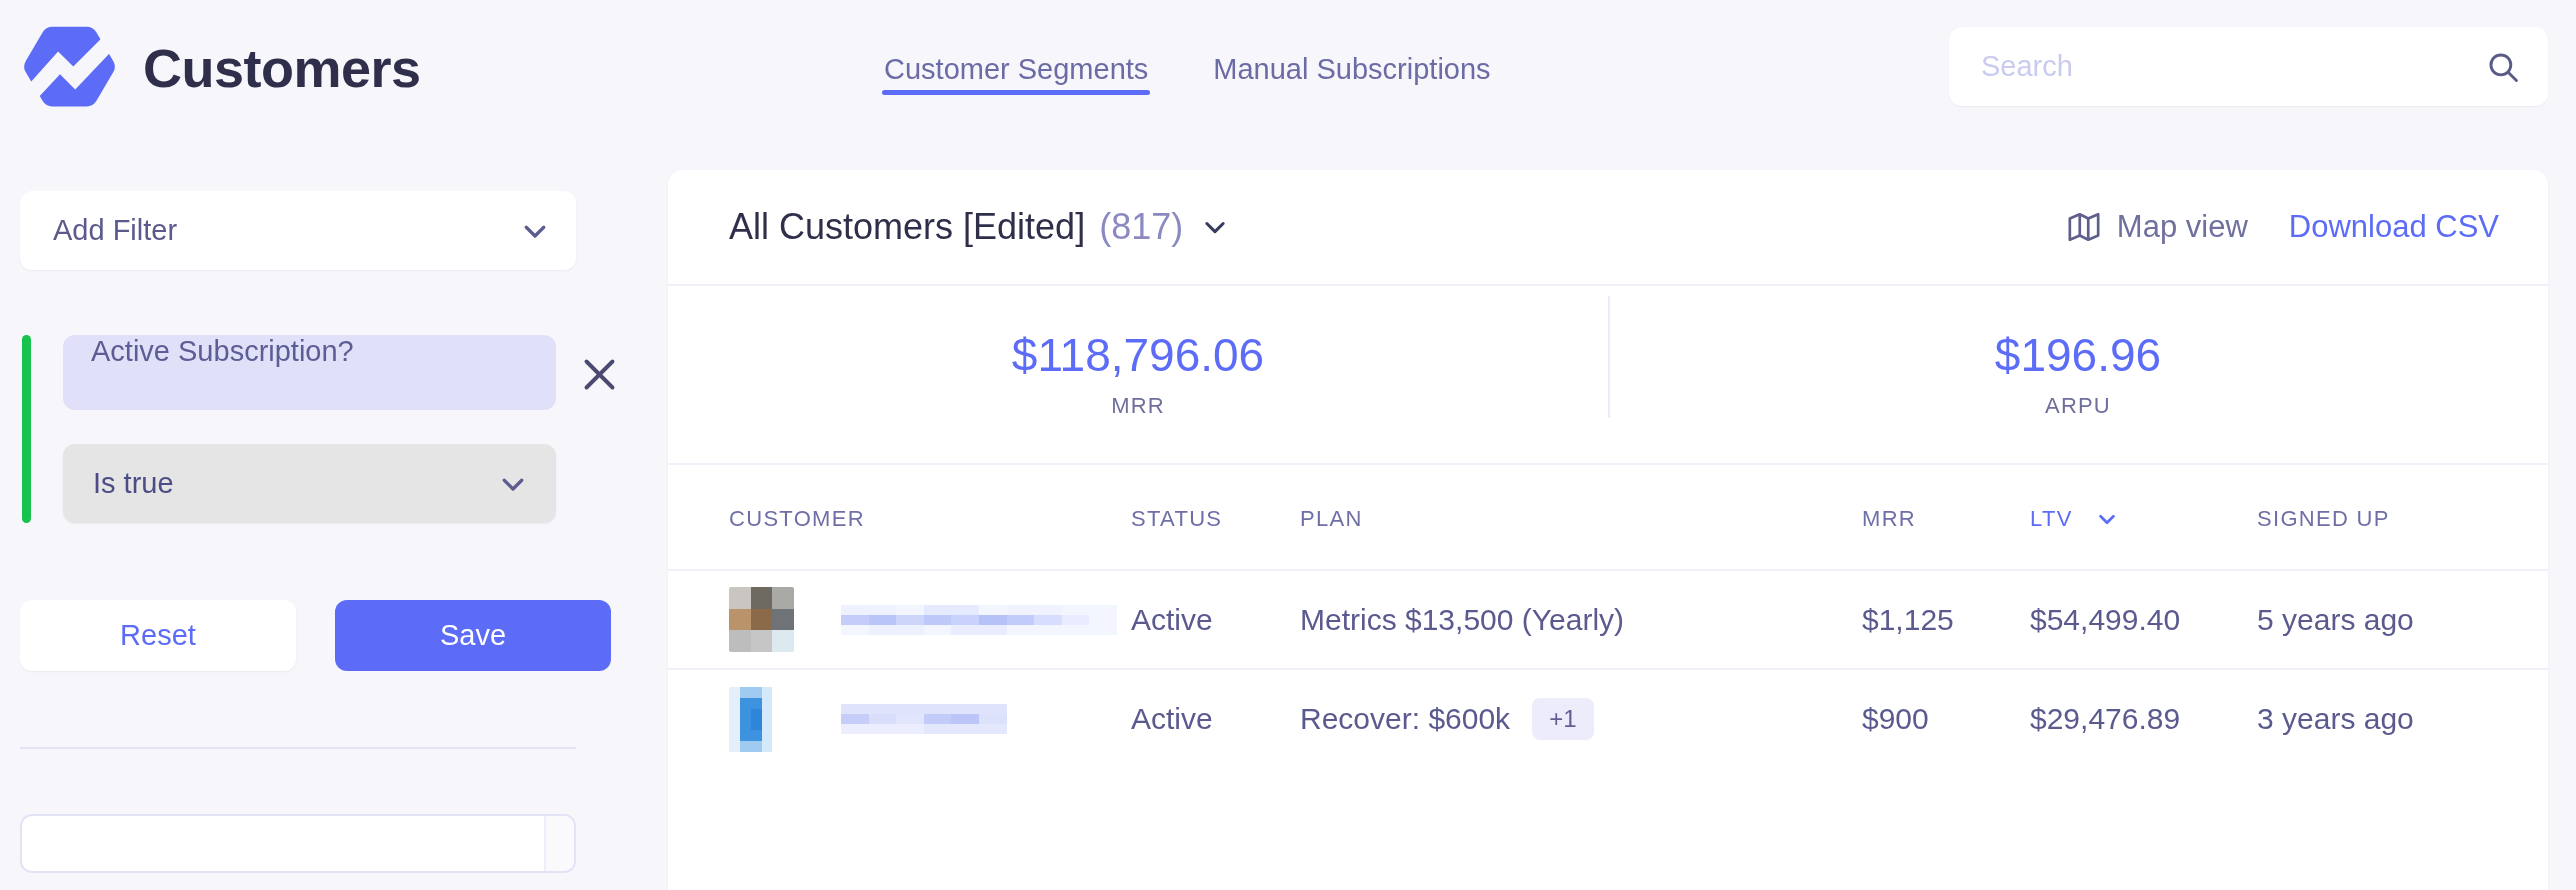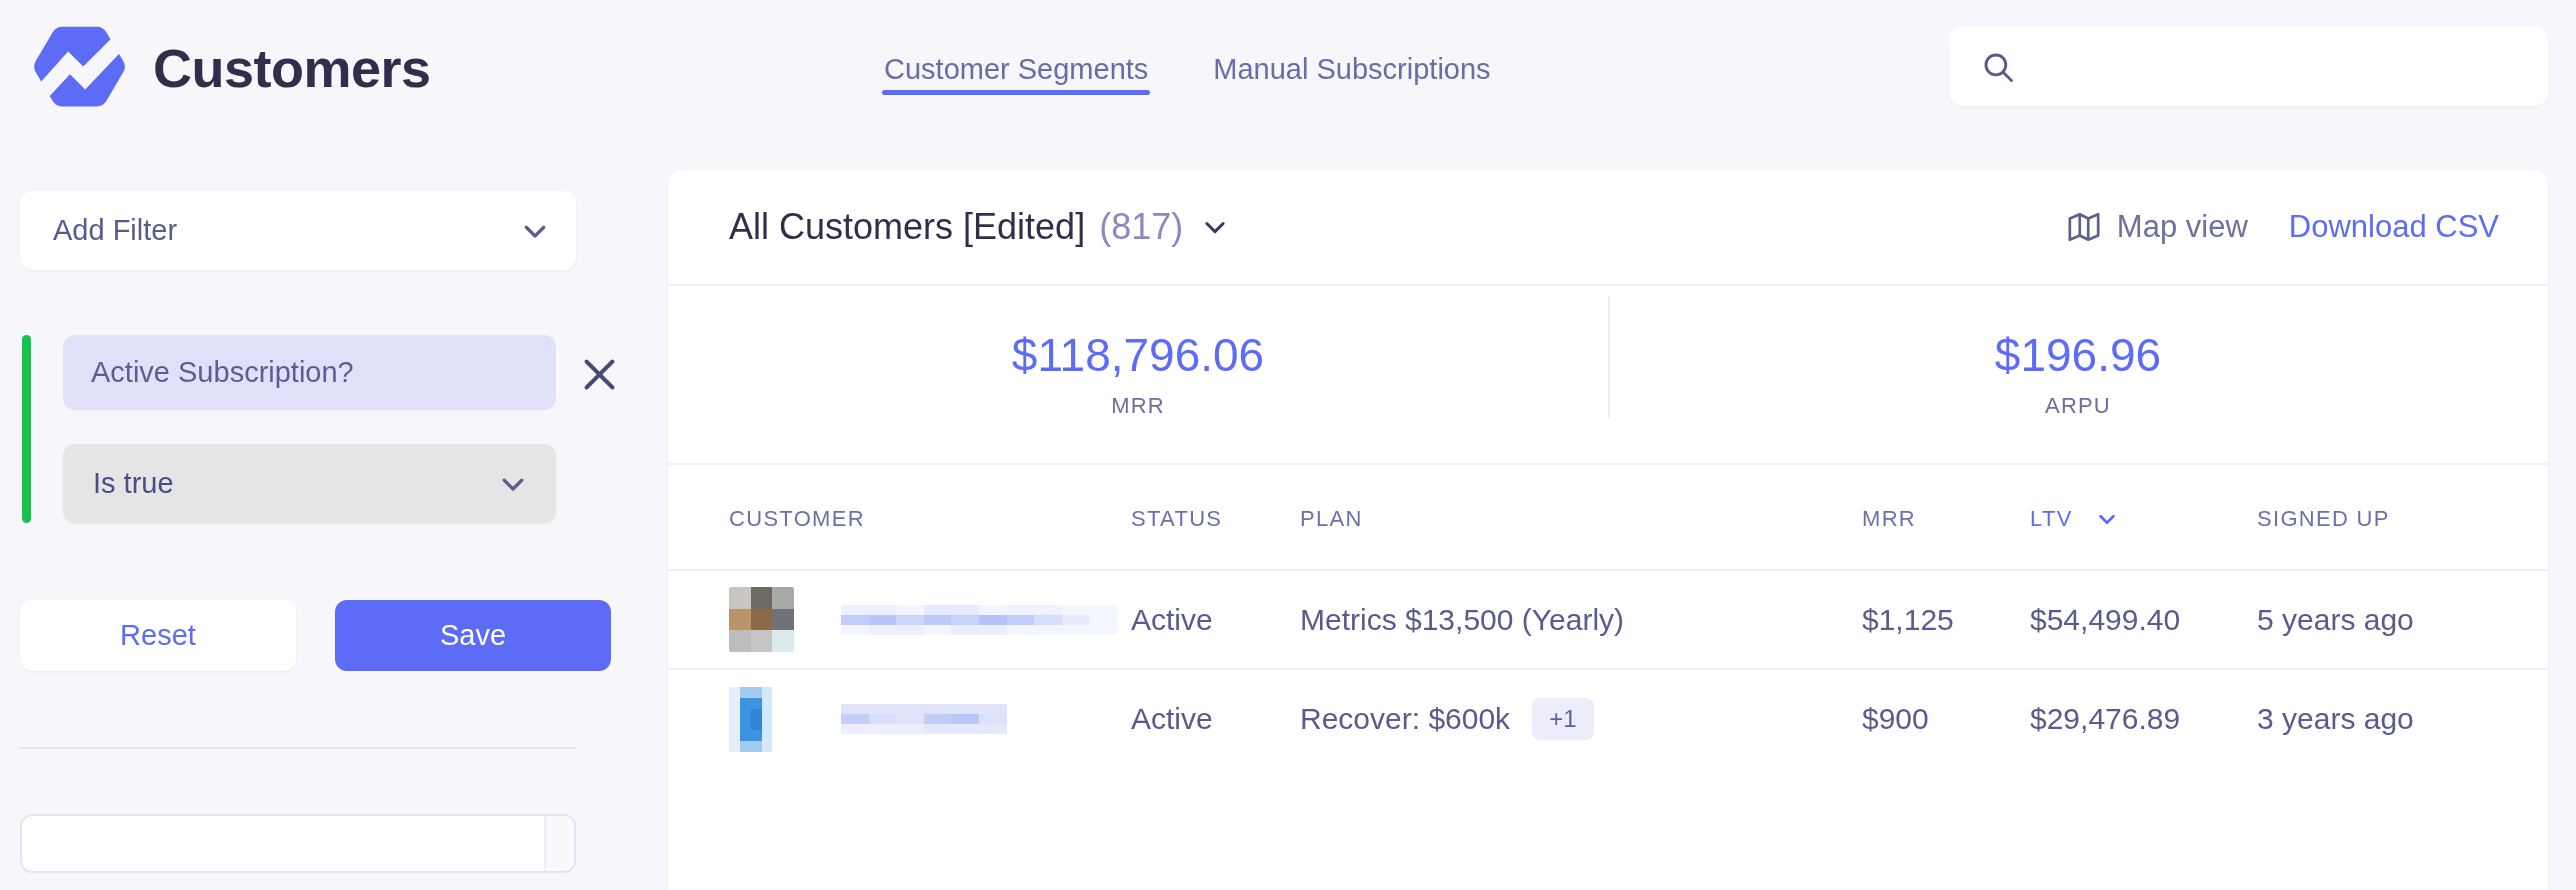--- a/index.html
+++ b/index.html
@@ -14,21 +14,21 @@
   
   .topbar {
     position: relative;
     height: 136px;
     display: flex;
     align-items: center;
     background: #f6f6fb;
   }
   .brand {
     display: flex; align-items: center; gap: 26px;
-    padding-left: 32px;
+    padding-left: 22px;
   }
   .logo { width: 95px; height: 95px; display: block; }
   .brand-title {
     font-size: 54px; font-weight: 700; color: #2f2f4b;
     letter-spacing: -0.5px; white-space: nowrap;
   }
 
   .tabs {
     position: absolute;
     left: 882px; top: 0; height: 136px;
@@ -96,21 +96,21 @@
   .filter-bar {
     width: 9px; border-radius: 5px;
     background: #17c24e;
     flex: none;
     margin-right: 32px;
   }
   .filter-fields { flex: 1; max-width: 493px; }
   .filter-chip {
     height: 75px; border-radius: 12px;
     background: #e0e1f8;
-    display: flex; align-items: center;
+    display: flex; align-items: flex-start;
     padding: 0 28px;
     font-size: 29px; color: #5d5d96;
     cursor: pointer;
   }
   .filter-select {
     margin-top: 34px;
     height: 79px; border-radius: 12px; background: #e5e5e5;
     box-shadow: 0 1px 2px rgba(40,40,90,.06);
     display: flex; align-items: center; padding: 0 28px 0 30px;
     cursor: pointer;
@@ -256,20 +256,21 @@
   <div class="tabs">
     <div class="tab active">
       <span>Customer Segments</span>
     </div>
     <div class="tab">
       <span>Manual Subscriptions</span>
     </div>
   </div>
 
   <div class="searchbox">
+    <input class="search-input" type="text" placeholder="Search" style="">
     <svg class="search-icon" viewBox="0 0 24 24" fill="none" stroke="currentColor" stroke-width="2" stroke-linecap="round">
       <circle cx="10.5" cy="10.5" r="7"></circle>
         <line x1="15.8" y1="15.8" x2="21.5" y2="21.5"></line>
     </svg>
   </div>
 </div>
 
 <div class="body-wrap">
 
   <div class="sidebar">

